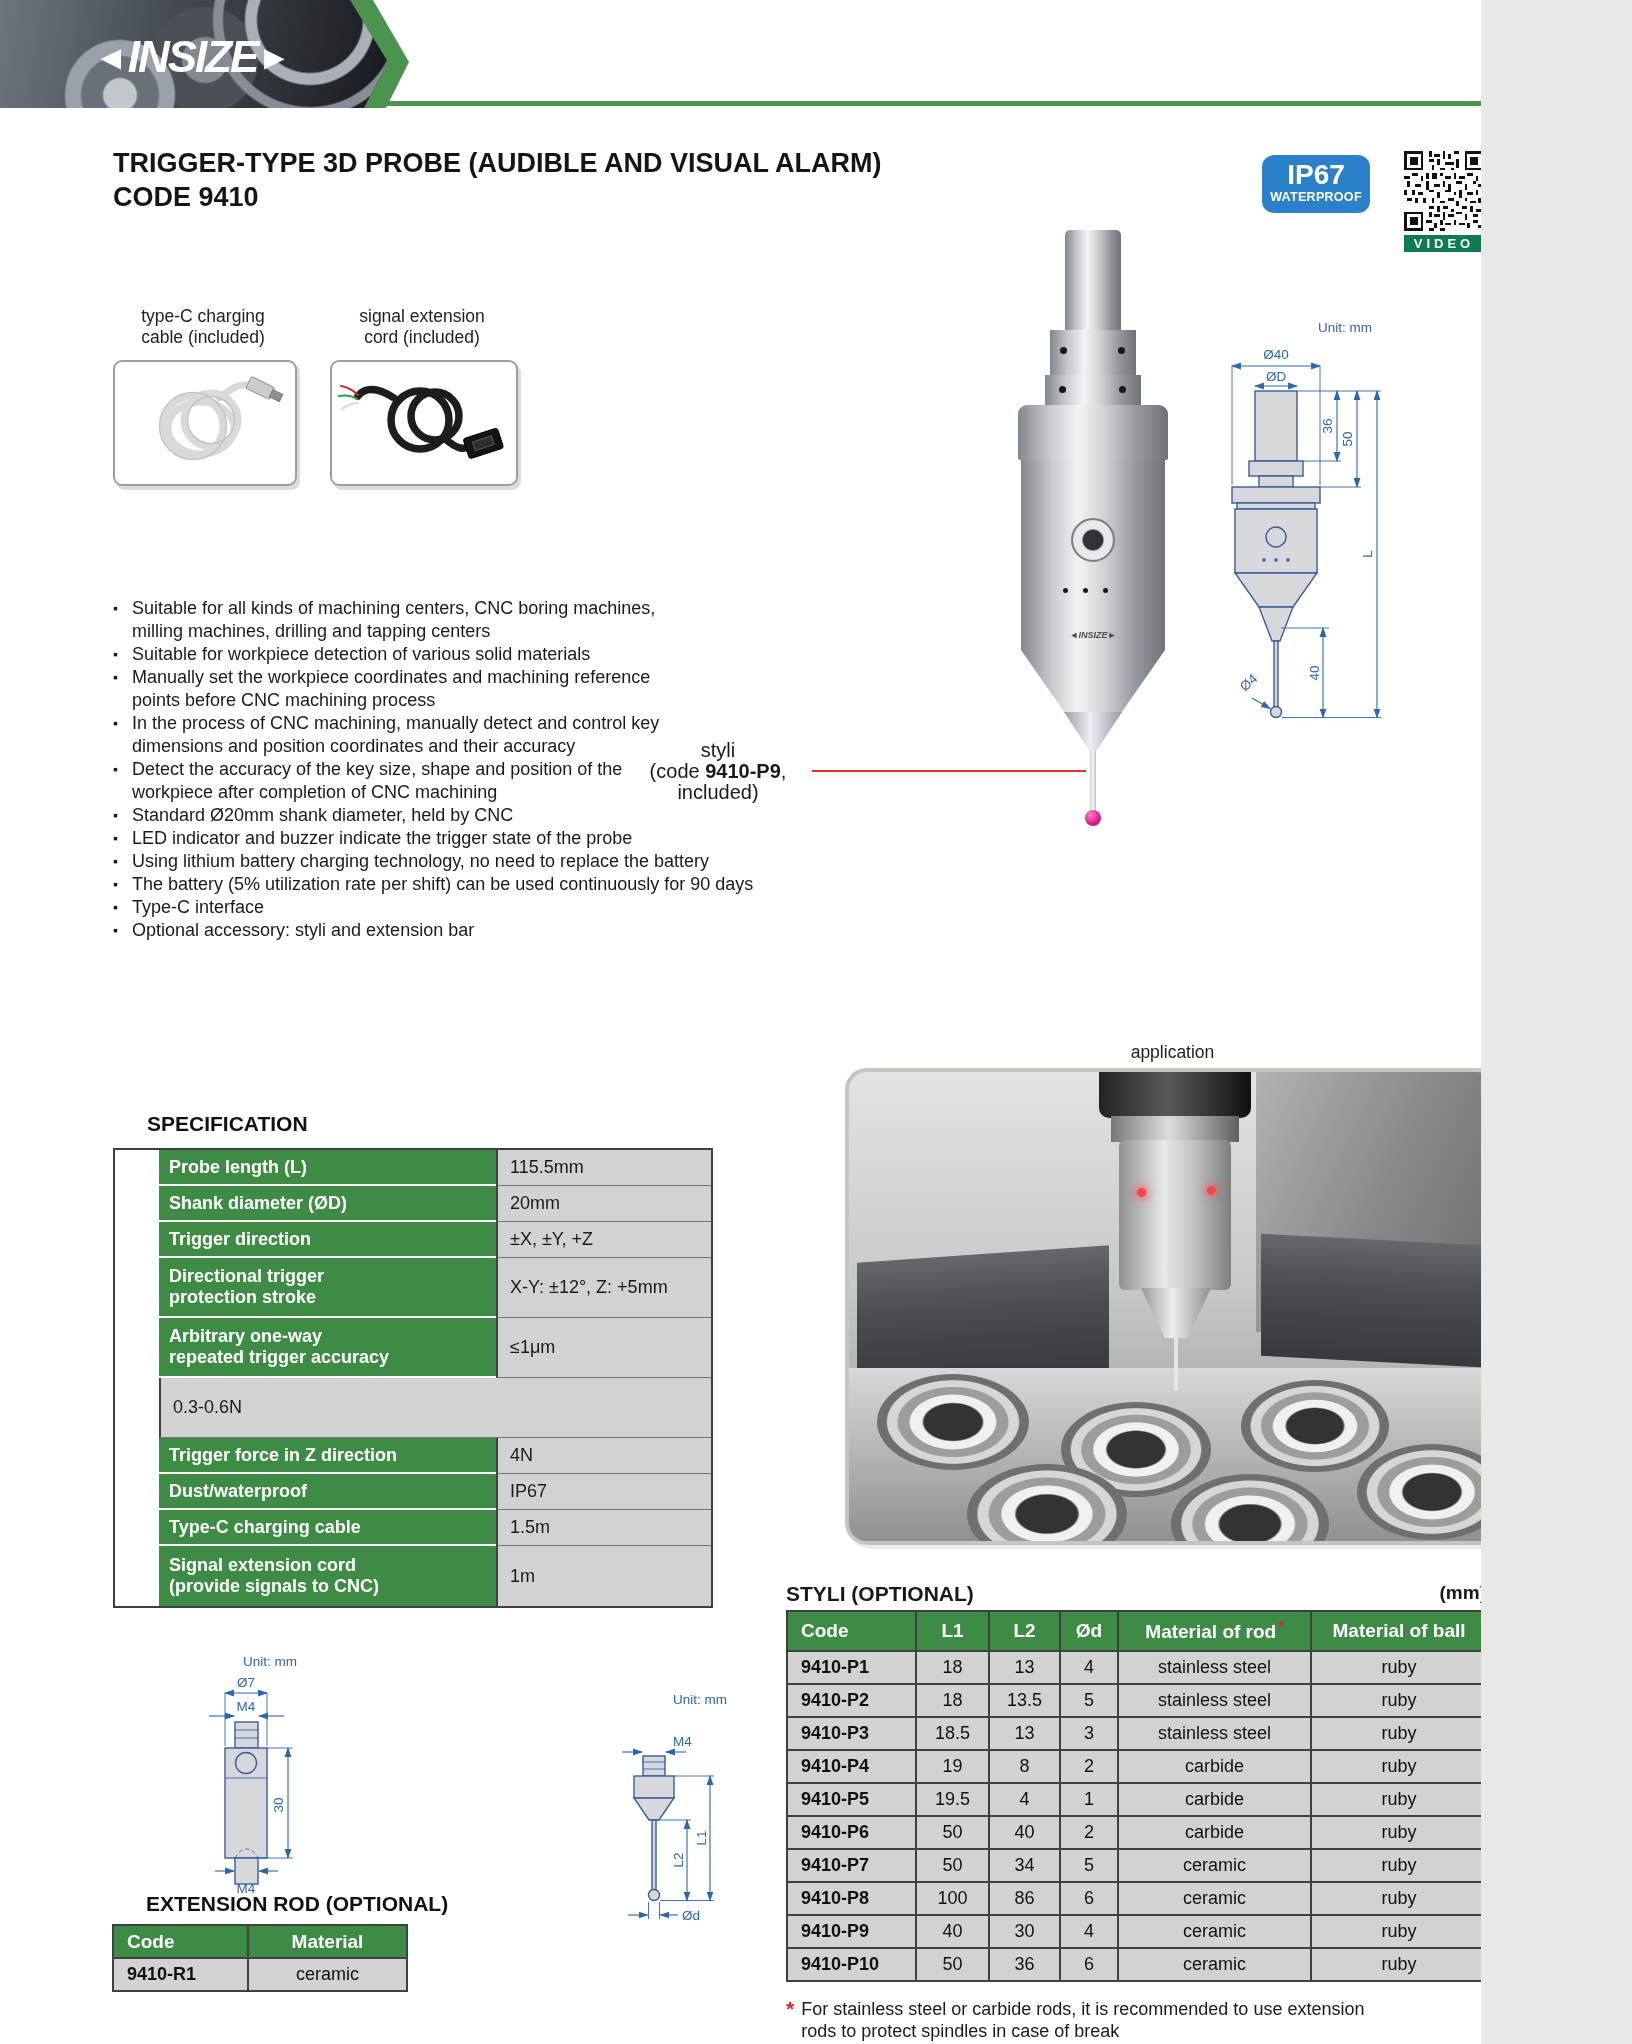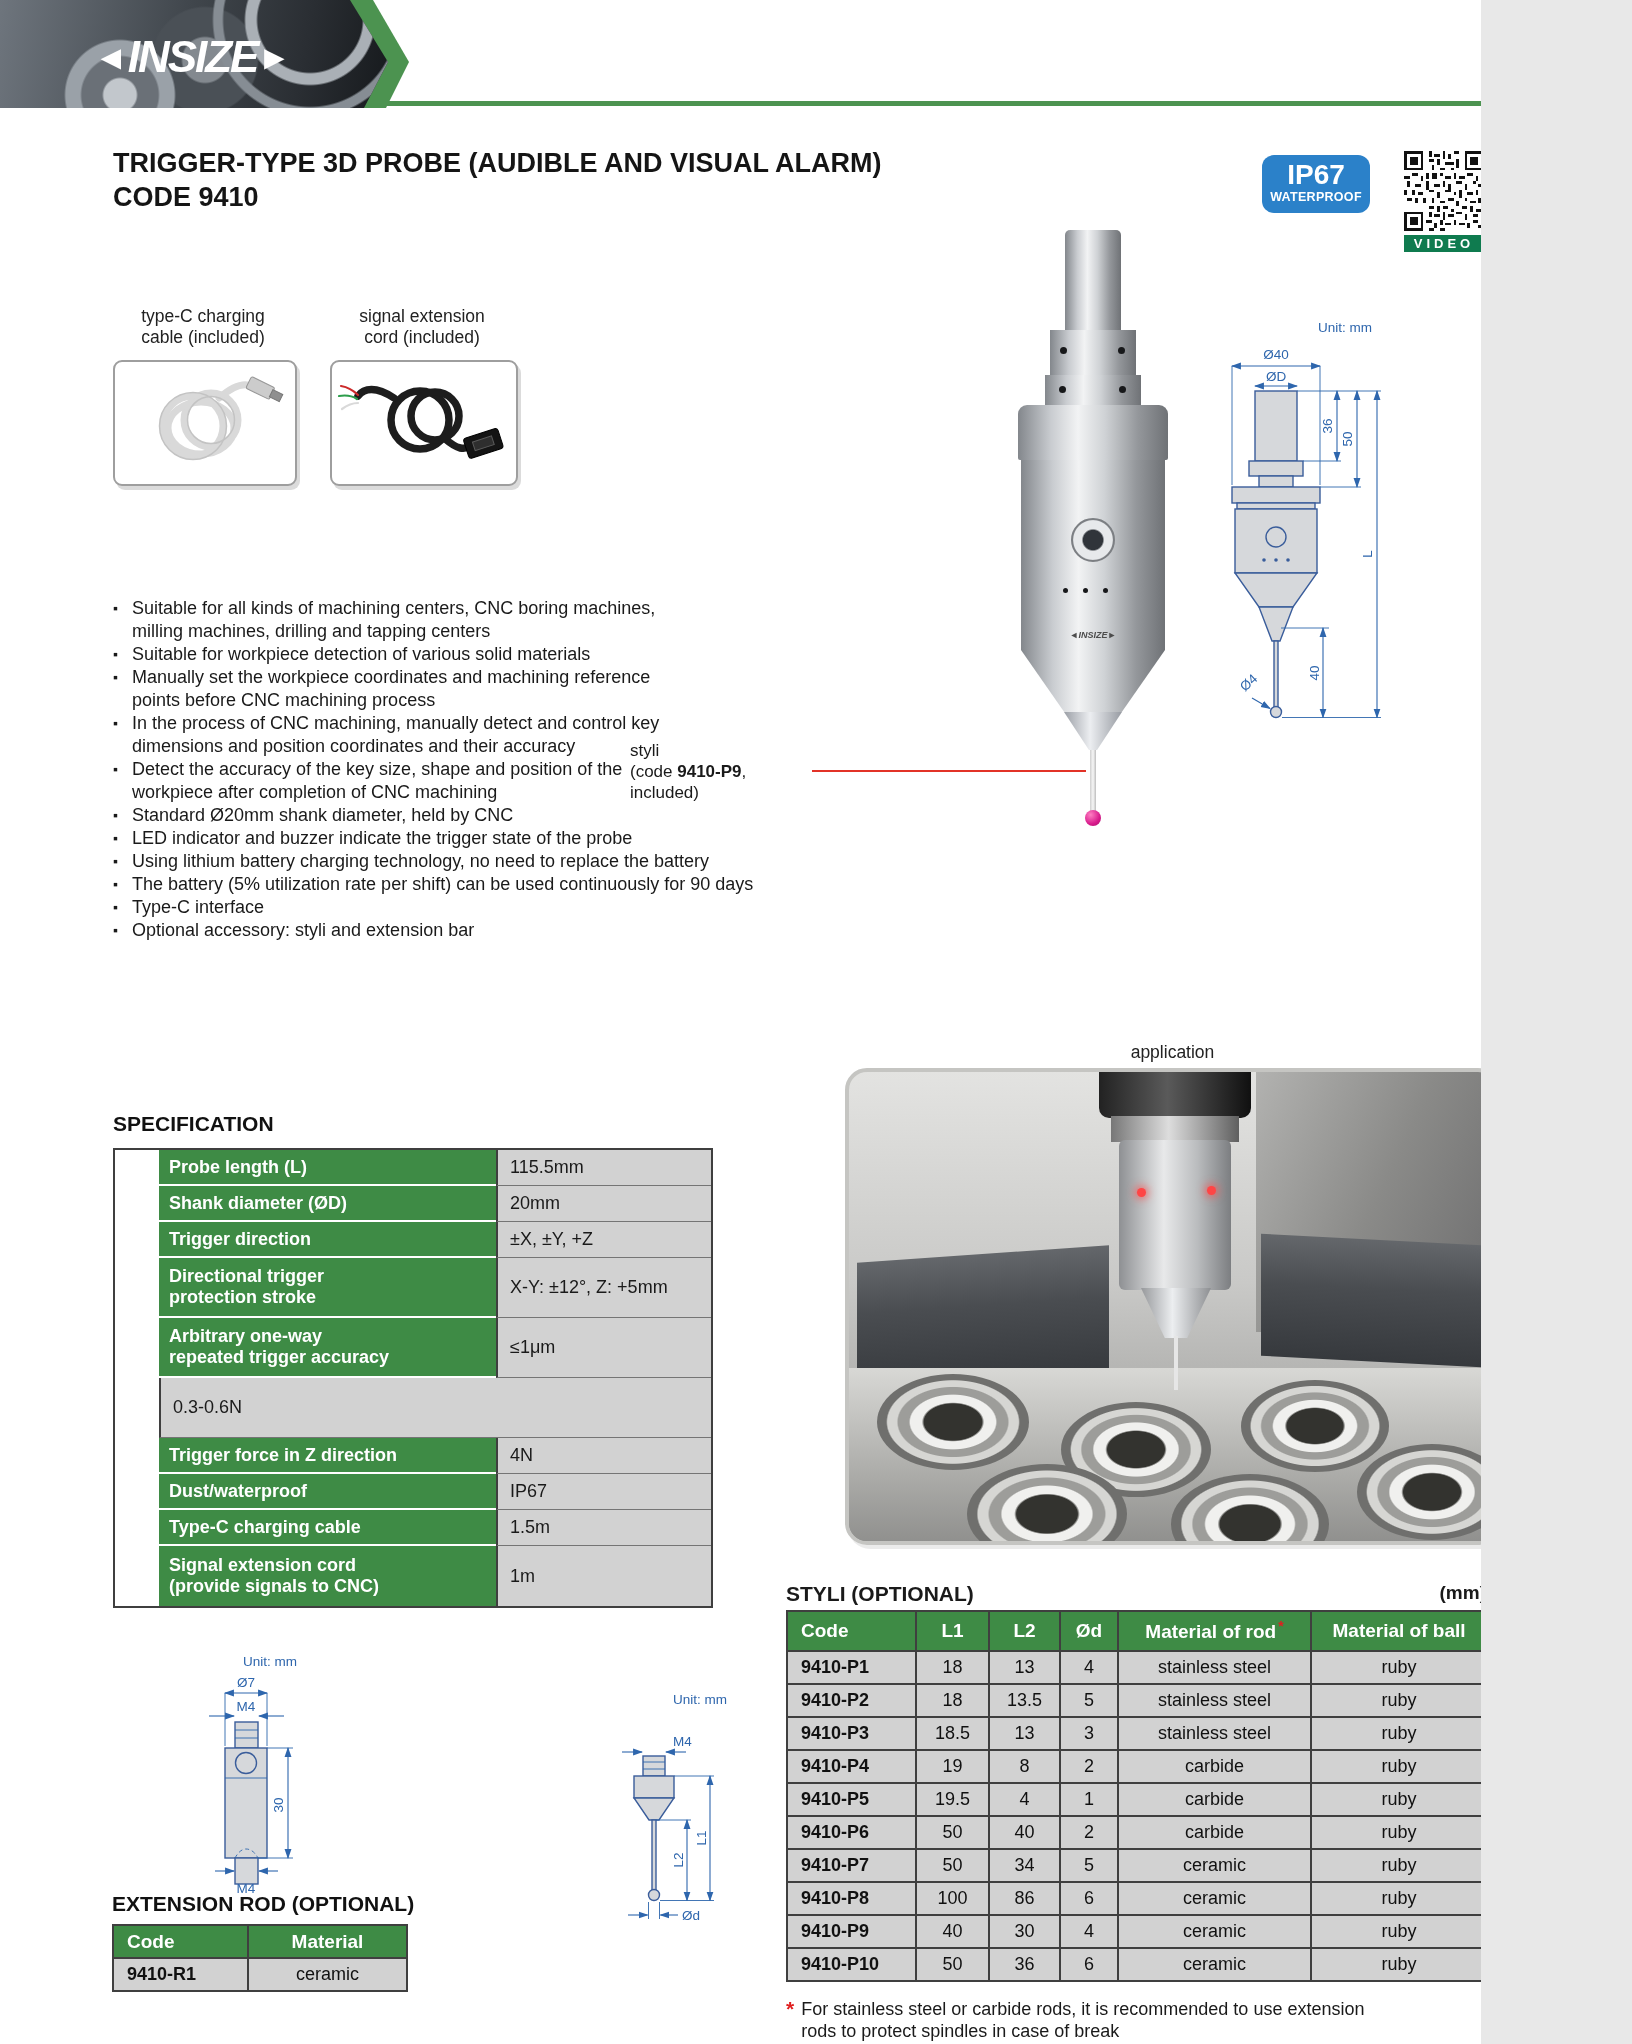--- a/index.html
+++ b/index.html
@@ -56,31 +56,31 @@
     background:radial-gradient(circle,#30343a 0 34%,#e7e9eb 40% 68%,#9a9da1 74%);}
   .pp-logo{position:absolute;left:0;bottom:10px;width:100%;text-align:center;font-size:9px;font-weight:800;
     font-style:italic;color:#4c4c4c;}
   .pp-taper{left:23px;top:420px;width:144px;height:62px;clip-path:polygon(0 0,100% 0,70% 100%,30% 100%);}
   .pp-cone{left:66px;top:482px;width:58px;height:38px;clip-path:polygon(0 0,100% 0,57% 100%,43% 100%);
     background:linear-gradient(90deg,#9b9fa6,#eceef1 45%,#979ba2);}
   .pp-stem{left:92px;top:520px;width:6px;height:62px;background:linear-gradient(90deg,#cfcfcf,#f7f7f7,#bdbdbd);}
   .pp-ball{left:87px;top:580px;width:16px;height:16px;border-radius:50%;
     background:radial-gradient(circle at 35% 30%,#ff7ec2,#d81b8c 60%,#a80f6a);}
   
-  .styli-note{position:absolute;left:630px;top:740px;width:176px;text-align:left;font-size:17px;line-height:21px;}
+  .styli-note{position:absolute;left:630px;top:740px;width:176px;text-align:center;font-size:20px;line-height:21px;}
   .leader{position:absolute;left:812px;top:770px;width:274px;height:2px;background:#e23227;}
   
   .dwg{position:absolute;}
   .dim{stroke:#2E66AD;stroke-width:1.1;fill:none;}
   .thin{stroke:#2E66AD;stroke-width:0.9;fill:none;}
   .part{fill:#d6d8db;stroke:#3a5d9b;stroke-width:1.4;}
   .dtxt{fill:#2E66AD;font-size:13.5px;font-family:"Liberation Sans",sans-serif;}
   .dashed{stroke-dasharray:4 3;}
   
-  .sec-h{position:absolute;font-size:21px;font-weight:800;color:#111;}
+  .sec-h{position:absolute;font-size:21px;font-weight:800;color:#111;margin-left:34px;}
   .spec-table{position:absolute;left:113px;top:1148px;width:600px;border:2px solid #3f3f3f;box-sizing:border-box;}
   .spec-row{display:flex;padding-left:44px;}
   .spec-label{width:337px;box-sizing:border-box;background:#3E8B45;color:#fff;font-weight:700;font-size:18px;
     line-height:21px;display:flex;align-items:center;padding:4px 10px;white-space:pre-line;}
   .spec-value{flex:1;box-sizing:border-box;background:#D2D2D2;border-left:2px solid #3f3f3f;font-size:18px;
     display:flex;align-items:center;padding:4px 12px;}
   .spec-row:not(:last-child) .spec-label{border-bottom:2px solid #fff;}
   .spec-row:not(:last-child) .spec-value{border-bottom:1.5px solid #757575;}
   .h36{height:36px;} .h60{height:60px;}
   

